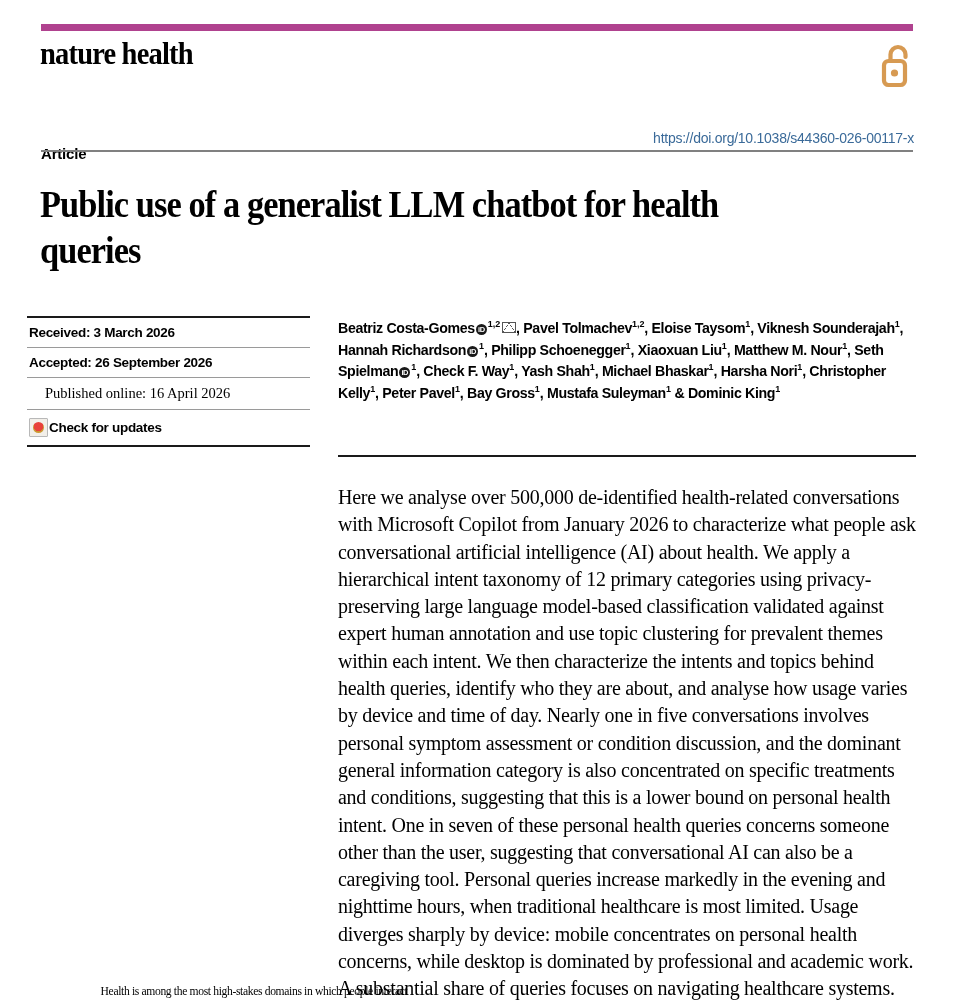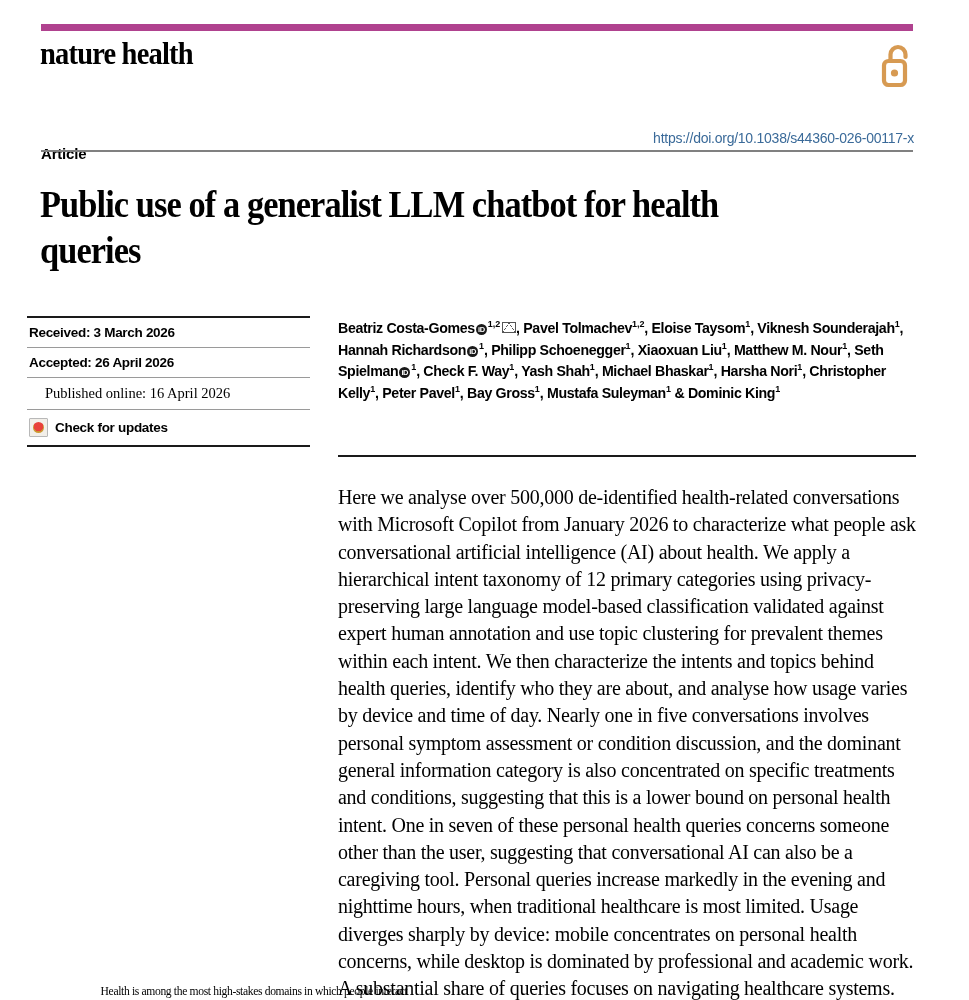--- a/index.html
+++ b/index.html
@@ -120,21 +120,21 @@
   .meta-row.serif {
     font-family: "Liberation Serif", "DejaVu Serif", serif;
     font-weight: 400;
     font-size: 14.5px;
     letter-spacing: 0;
     margin-left: 16px;
   }
   .meta-row.updates {
     display: flex;
     align-items: center;
-    gap: 7px;
+    gap: 1px;
     padding: 8px 0 8px 2px;
   }
   .crossmark {
     width: 17px; height: 17px;
     border: 1px solid #b8b8b8;
     background: #f2efe9;
     border-radius: 1px;
     display: inline-block;
     position: relative;
     flex: 0 0 auto;
@@ -263,21 +263,21 @@
   <div class="article-label">Article</div>
   <a class="doi-link" href="#">https://doi.org/10.1038/s44360-026-00117-x</a>
   <div class="rule-under-article"></div>
 
   <h1 class="title">Public use of a generalist LLM chatbot for health queries</h1>
 
   <div class="meta">
     <div class="meta-rule-top"></div>
     <div class="meta-row">Received: 3 March 2026</div>
     <div class="meta-rule"></div>
-    <div class="meta-row">Accepted: 26 April 2026</div>
+    <div class="meta-row">Accepted: 26 September 2026</div>
     <div class="meta-rule"></div>
     <div class="meta-row serif">Published online: 16 April 2026</div>
     <div class="meta-rule"></div>
     <div class="meta-row updates">
       <span class="crossmark"></span>
       <span class="updates-label">Check for updates</span>
     </div>
     <div class="meta-rule-bottom"></div>
   </div>
 

